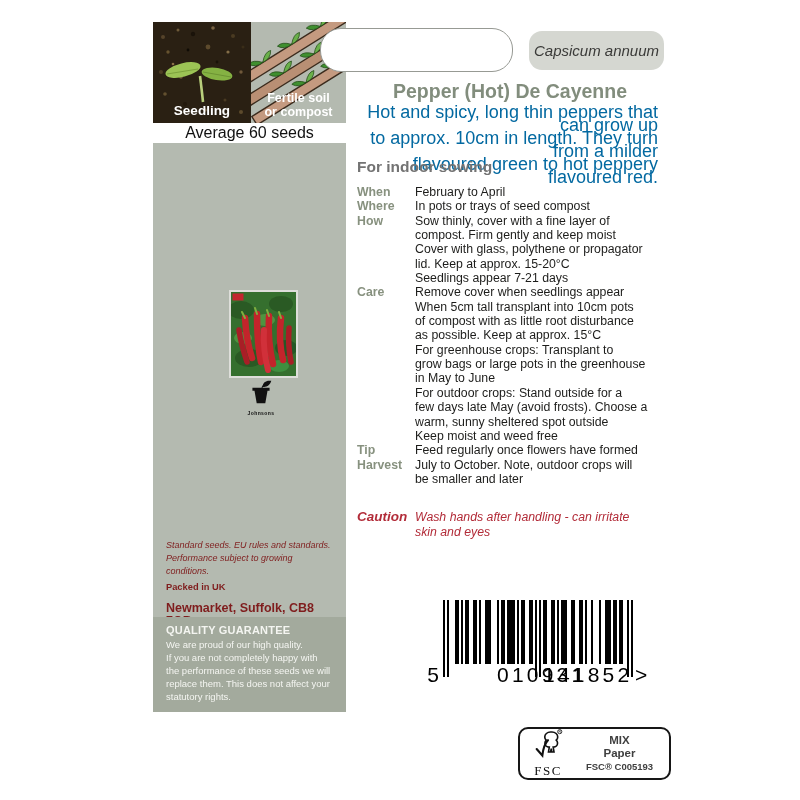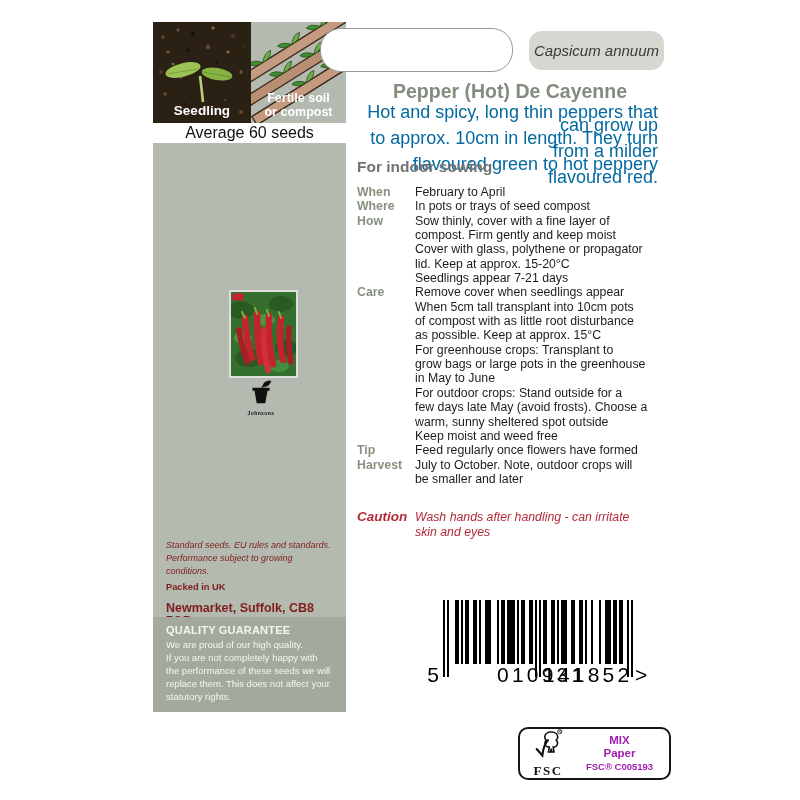--- a/index.html
+++ b/index.html
@@ -69,23 +69,23 @@
   .bc-digit{position:absolute;top:63px;font-size:21px;color:#000;}
   .bc-first{left:-2px;width:14px;text-align:right;}
   .bc-g1{left:22px;width:84px;text-align:center;letter-spacing:3.2px;margin-left:48px;}
   .bc-g2{left:116px;width:84px;text-align:center;letter-spacing:3.2px;}
   .bc-end{left:208px;}
 
   
   .fsc{left:518px;top:727px;width:153px;height:53px;border:2px solid #161616;border-radius:10px;
       background:#fff;box-sizing:border-box;display:flex;align-items:center;}
   .fsc-left{flex:0 0 56px;text-align:center;}
-  .fsc-acronym{font-family:"Liberation Serif",serif;font-weight:bold;font-size:13px;
+  .fsc-acronym{font-family:"Liberation Serif",serif;font-weight:normal;font-size:13px;
       letter-spacing:1.5px;color:#111;margin-top:-3px;}
-  .fsc-right{flex:1;text-align:center;color:#a21caf;padding-right:6px;}
+  .fsc-right{flex:1;text-align:center;color:#404040;padding-right:6px;}
   .fsc-mix{font-weight:bold;font-size:11.5px;line-height:13px;}
   .fsc-paper{font-weight:bold;font-size:11.5px;line-height:13px;}
   .fsc-lic{font-weight:bold;font-size:9.5px;line-height:13px;}
 </style>
 </head>
 <body>
 
 <div class="page">
 
   <div class="abs photo">

